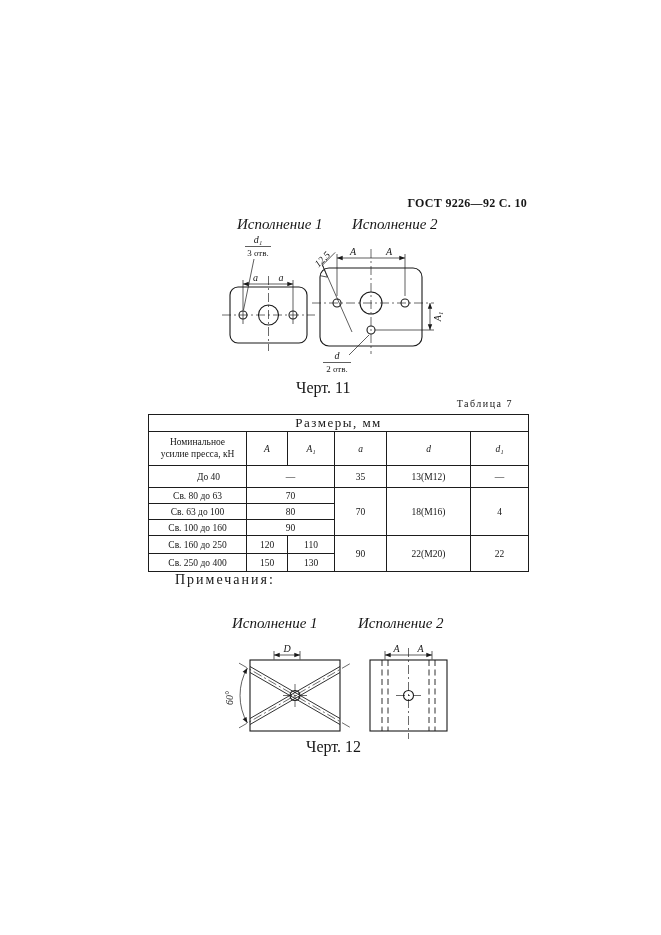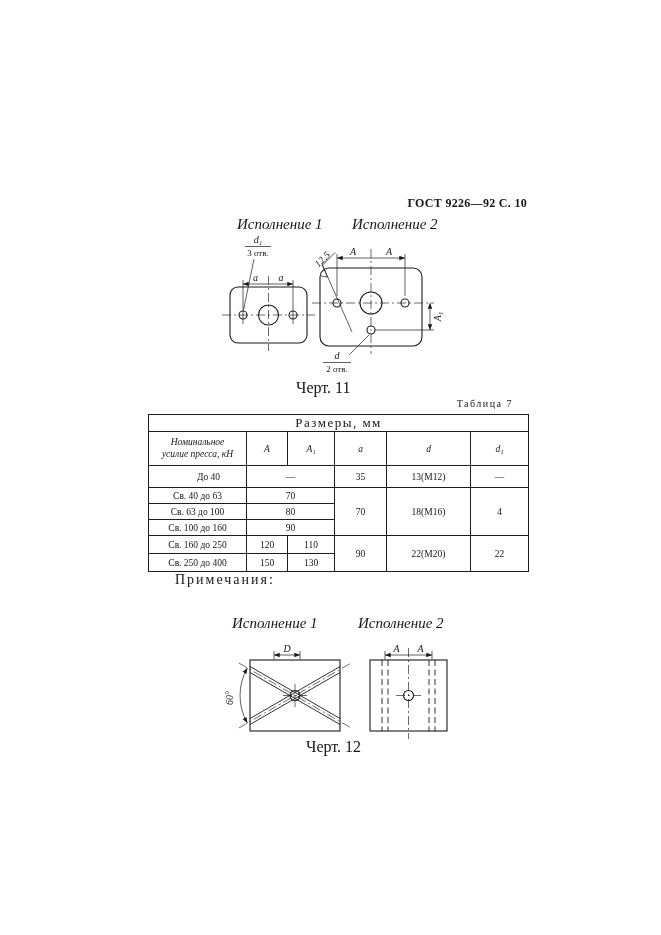--- a/index.html
+++ b/index.html
@@ -18,21 +18,21 @@
   .cap-f11 { left:296px; top:379px; }
   .cap-f12 { left:306px; top:738px; }
   svg.fig11 { position:absolute; left:210px; top:230px; }
   svg.fig12 { position:absolute; left:210px; top:640px; }
   .table-label { position:absolute; top:398px; right:148px; font-size:10px; letter-spacing:1.5px; }
 
   table.dims { position:absolute; left:148px; top:414px; width:380px; border-collapse:collapse; table-layout:fixed; }
   table.dims td { border:1px solid #1d1d1d; text-align:center; vertical-align:middle; padding:0 2px; font-size:9.5px; }
   tr.cap-row td { letter-spacing:1.5px; height:15px; font-size:13px; }
   tr.hdr { height:34px; }
-  td.force-hdr { font-size:8px; line-height:1.2; white-space:pre-line;font-style:italic; }
+  td.force-hdr { font-size:8px; line-height:1.2; white-space:pre-line; }
   td.it { font-style:italic; font-size:10px; }
   td.force { text-align:left; padding-left:5px; }
   td.force.ind { padding-left:24px; }
   tr.r1 { height:22px; } tr.r2, tr.r3, tr.r4 { height:16px; } tr.r5, tr.r6 { height:18px;margin-left:24px; }
 
   .notes { position:absolute; left:148px; top:575px; width:384px; font-size:14px; line-height:10.6px; }
   .notes-heading { padding-left:27px; letter-spacing:2px; }
   .note { text-indent:27px; }
 
   
@@ -135,21 +135,21 @@
       <td class="it">d₁</td>
     </tr>
     <tr class="r1">
       <td class="force ind">До 40</td>
       <td colspan="2">—</td>
       <td>35</td>
       <td>13(M12)</td>
       <td>—</td>
     </tr>
     <tr class="r2">
-      <td class="force">Св. 40 до 63</td>
+      <td class="force">Св. 80 до 63</td>
       <td colspan="2">70</td>
       <td rowspan="3">70</td>
       <td rowspan="3">18(M16)</td>
       <td rowspan="3">4</td>
     </tr>
     <tr class="r3">
       <td class="force">Св. 63 до 100</td>
       <td colspan="2">80</td>
     </tr>
     <tr class="r4">

